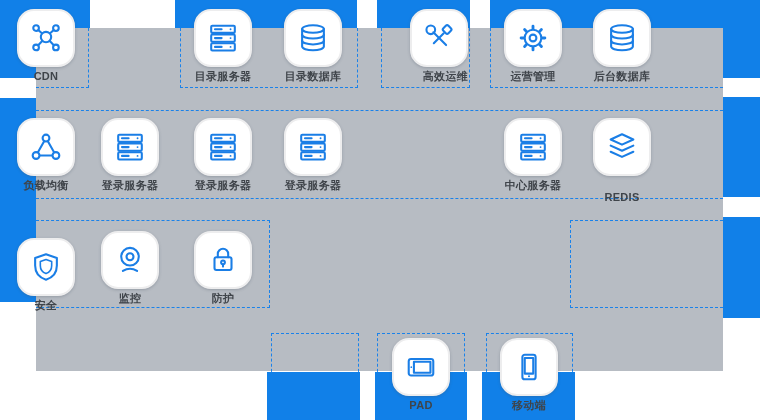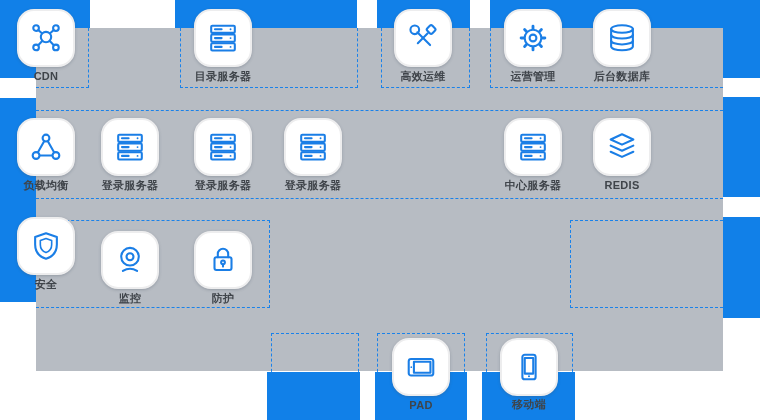--- a/index.html
+++ b/index.html
@@ -70,21 +70,34 @@
             <line x1="9.5" y1="18.1" x2="16.5" y2="18.1"></line>
             <circle cx="26" cy="18.1" r="1" fill="#1a7ee6" stroke="none"></circle>
             <rect x="5.5" y="23.6" width="25" height="7.6" rx="1.2"></rect>
             <line x1="9.5" y1="27.400000000000002" x2="16.5" y2="27.400000000000002"></line>
             <circle cx="26" cy="27.400000000000002" r="1" fill="#1a7ee6" stroke="none"></circle>
           </svg>
         </div>
       </div>
       <div class="label" style="color: rgb(63, 68, 74);">目录服务器</div>
     </div>
-    <div class="node" style="left: 378px; top: 9px;">
+    <div class="node" style="left: 268px; top: 9px;">
+      <div class="card">
+        <div class="" style="display: flex;">
+          <svg width="34" height="34" viewBox="0 0 36 36" fill="none" stroke="#1a7ee6" stroke-width="2.2" stroke-linecap="round" stroke-linejoin="round">
+            <ellipse cx="18" cy="8.5" rx="11.5" ry="4"></ellipse>
+            <path d="M6.5,8.5 V27 A11.5,4 0 0 0 29.5,27 V8.5"></path>
+            <path d="M6.5,14.6 A11.5,4 0 0 0 29.5,14.6"></path>
+            <path d="M6.5,20.8 A11.5,4 0 0 0 29.5,20.8"></path>
+          </svg>
+        </div>
+      </div>
+      <div class="label" style="color: rgb(63, 68, 74);">目录数据库</div>
+    </div>
+    <div class="node" style="left: 378px; top: 9px; align-items: flex-end;">
       <div class="card">
         <div class="" style="display: flex;">
           <svg width="34" height="34" viewBox="0 0 36 36" fill="none" stroke="#1a7ee6" stroke-width="2.2" stroke-linecap="round" stroke-linejoin="round">
             <line x1="12" y1="12" x2="25.5" y2="25.5"></line>
             <circle cx="9.3" cy="9.3" r="4.6"></circle>
             <line x1="12.5" y1="23.5" x2="23" y2="13"></line>
             <rect x="22.8" y="5.2" width="7.6" height="7.6" rx="2" transform="rotate(45 26.6 9)"></rect>
           </svg>
         </div>
       </div>
@@ -202,33 +215,33 @@
             <line x1="9.5" y1="18.1" x2="16.5" y2="18.1"></line>
             <circle cx="26" cy="18.1" r="1" fill="#1a7ee6" stroke="none"></circle>
             <rect x="5.5" y="23.6" width="25" height="7.6" rx="1.2"></rect>
             <line x1="9.5" y1="27.400000000000002" x2="16.5" y2="27.400000000000002"></line>
             <circle cx="26" cy="27.400000000000002" r="1" fill="#1a7ee6" stroke="none"></circle>
           </svg>
         </div>
       </div>
       <div class="label" style="color: rgb(63, 68, 74);">中心服务器</div>
     </div>
-    <div class="node" style="left: 577px; top: 118px;">
+    <div class="node" style="left: 577px; top: 118px; gap: 12px;">
       <div class="card">
         <div class="" style="display: flex;">
           <svg width="34" height="34" viewBox="0 0 36 36" fill="none" stroke="#1a7ee6" stroke-width="2.2" stroke-linecap="round" stroke-linejoin="round">
             <path d="M18,4.5 L30,10 L18,15.5 L6,10 Z"></path>
             <path d="M6,16.5 L18,22 L30,16.5"></path>
             <path d="M6,23 L18,28.5 L30,23"></path>
           </svg>
         </div>
       </div>
       <div class="label" style="color: rgb(63, 68, 74);">REDIS</div>
     </div>
-    <div class="node" style="left: 1px; top: 217px; align-items: center;">
+    <div class="node" style="left: 1px; top: 238px; align-items: center;">
       <div class="card">
         <div class="" style="display: flex;">
           <svg width="34" height="34" viewBox="0 0 36 36" fill="none" stroke="#1a7ee6" stroke-width="2.2" stroke-linecap="round" stroke-linejoin="round">
             <path d="M18,4.5 L29.5,8.5 V16.5 C29.5,24.5 24.5,29.5 18,31.5 C11.5,29.5 6.5,24.5 6.5,16.5 V8.5 Z"></path>
             <path d="M18,10 L24,12.2 V16.8 C24,21 21.5,23.8 18,25 C14.5,23.8 12,21 12,16.8 V12.2 Z" stroke-width="1.7"></path>
           </svg>
         </div>
       </div>
       <div class="label" style="color: rgb(63, 68, 74);">安全</div>
     </div>
@@ -272,15 +285,15 @@
     <div class="node" style="left: 484px; top: 338px;">
       <div class="card">
         <div class="" style="display: flex;">
           <svg width="34" height="34" viewBox="0 0 36 36" fill="none" stroke="#1a7ee6" stroke-width="2.2" stroke-linecap="round" stroke-linejoin="round">
             <rect x="11" y="5" width="14" height="26" rx="2.5"></rect>
             <rect x="13.5" y="8.5" width="9" height="16.5"></rect>
             <circle cx="18" cy="27.8" r="1.1" fill="#1a7ee6" stroke="none"></circle>
           </svg>
         </div>
       </div>
-      <div class="label" style="color: rgb(63, 68, 74); font-family: Liberation Mono, monospace;">移动端</div>
+      <div class="label" style="color: rgb(63, 68, 74);">移动端</div>
     </div>
   </div>
 
 </body></html>

